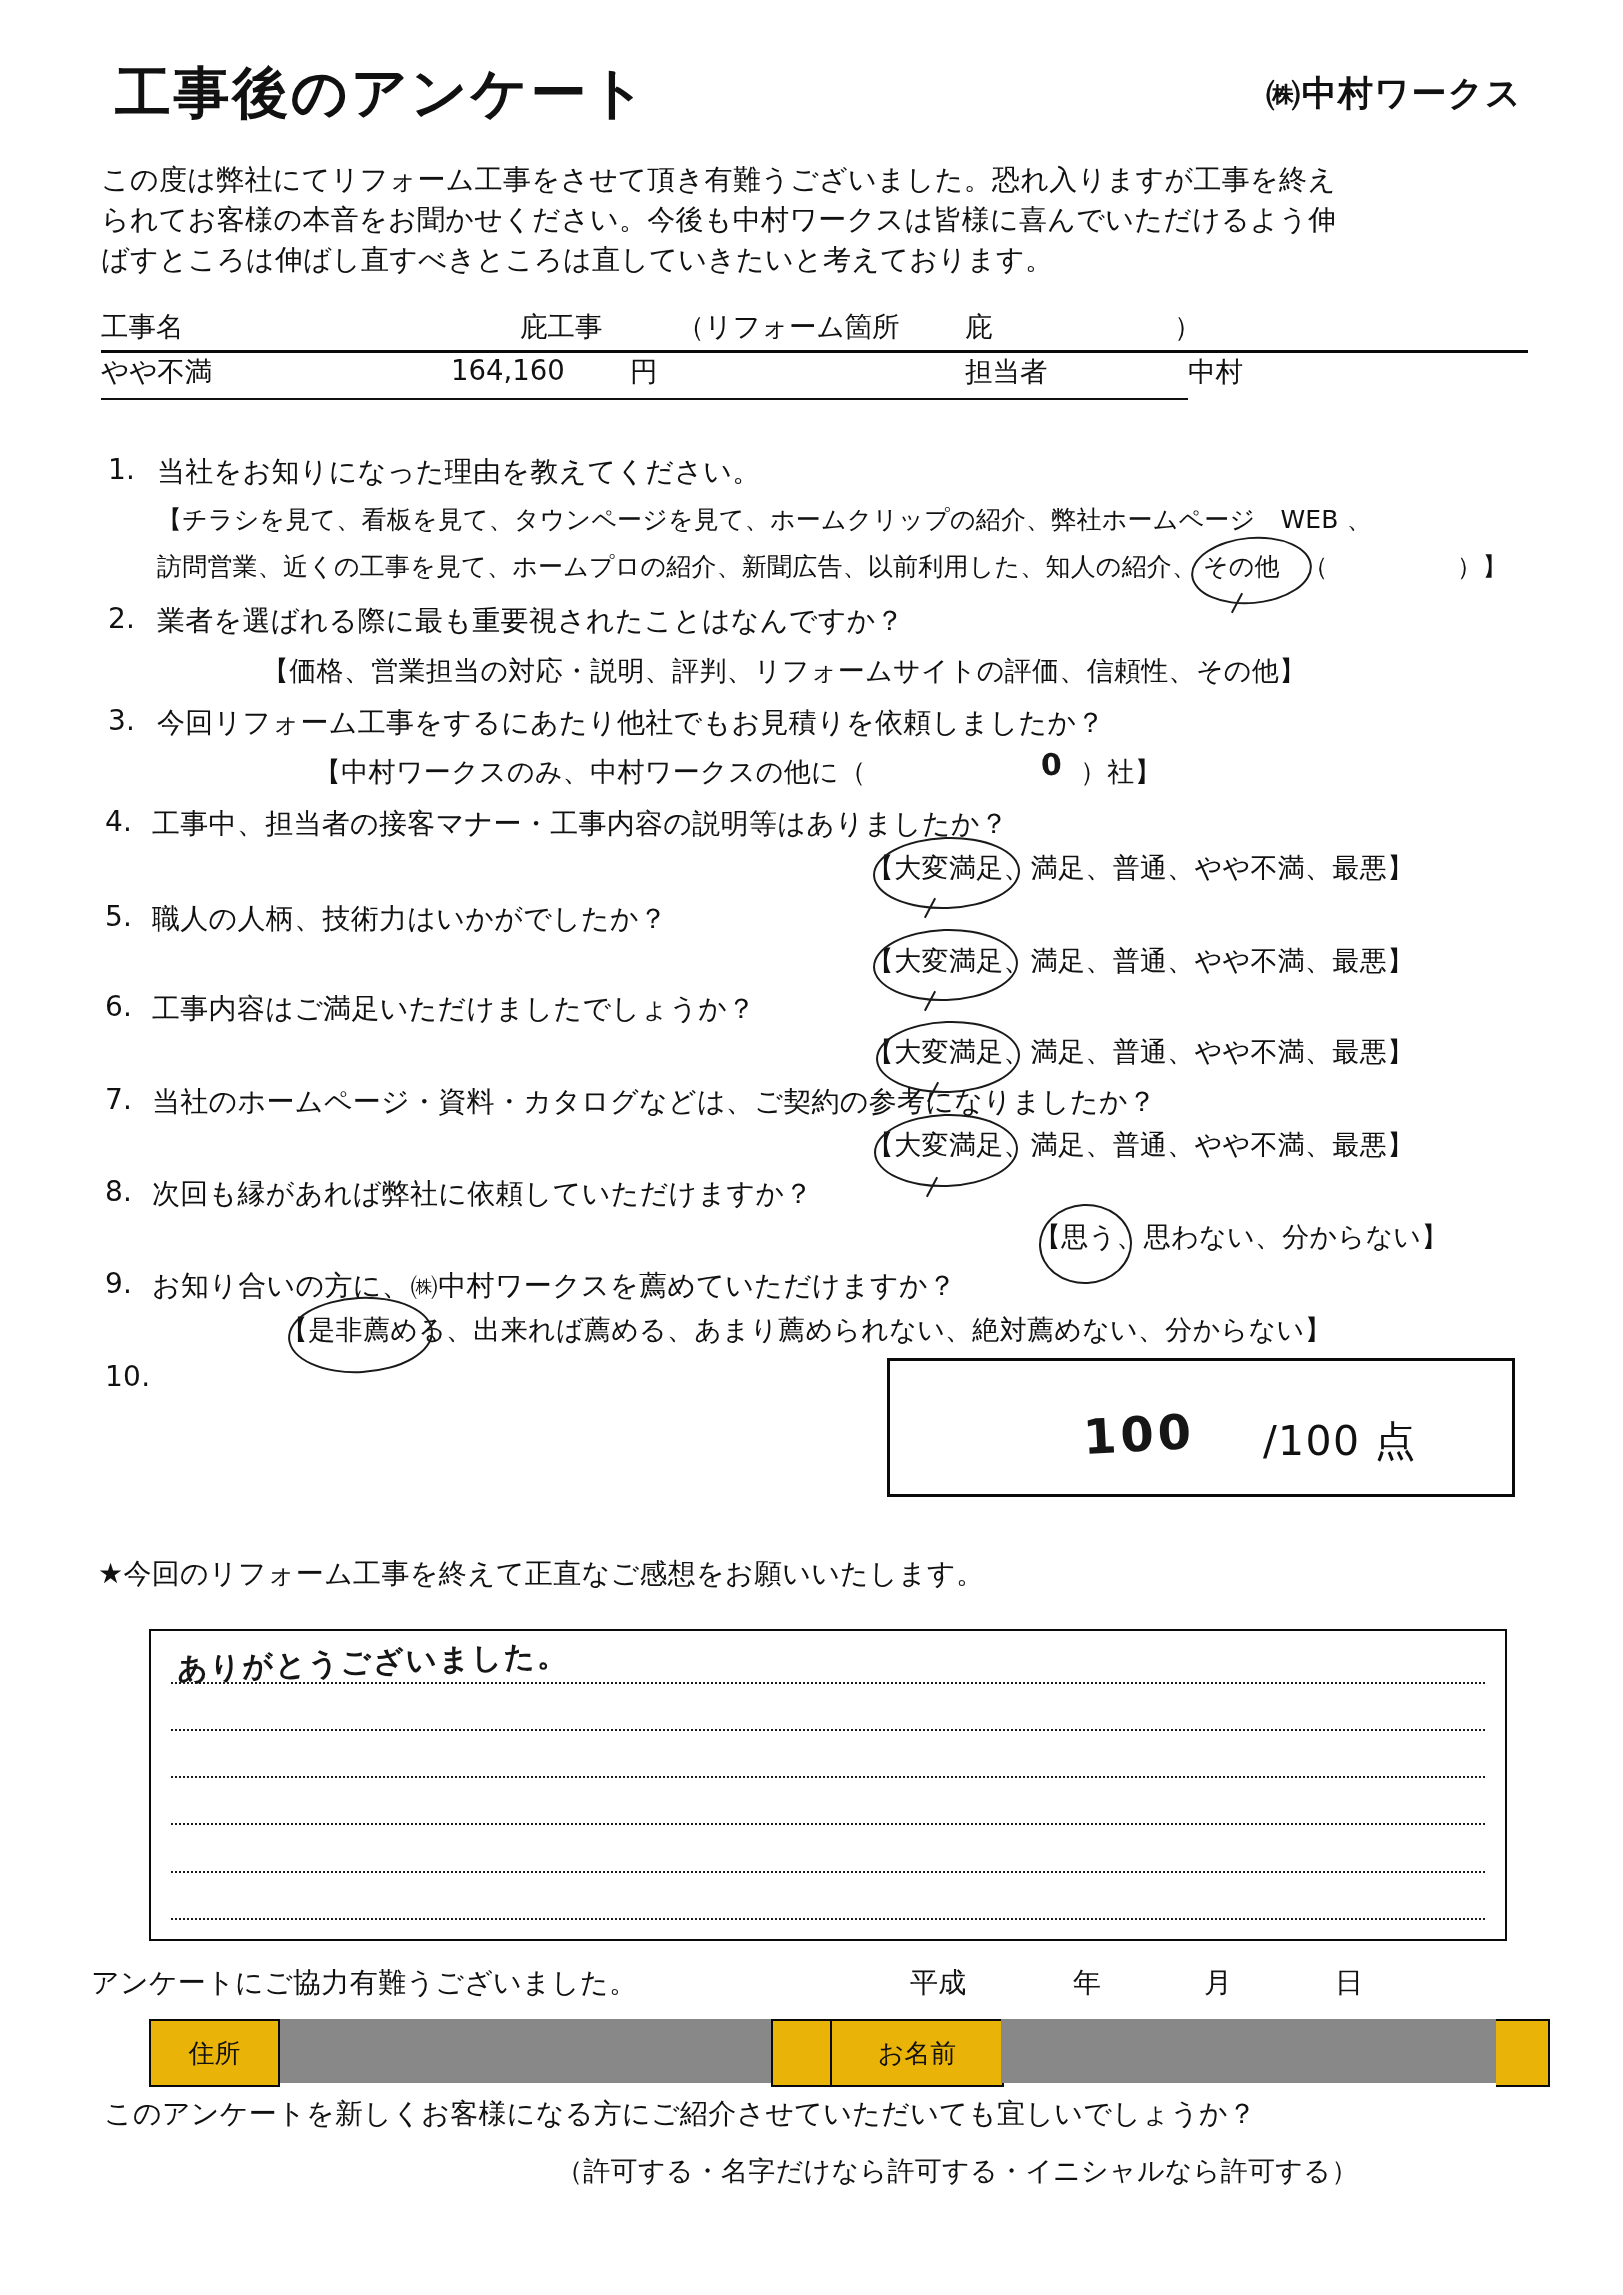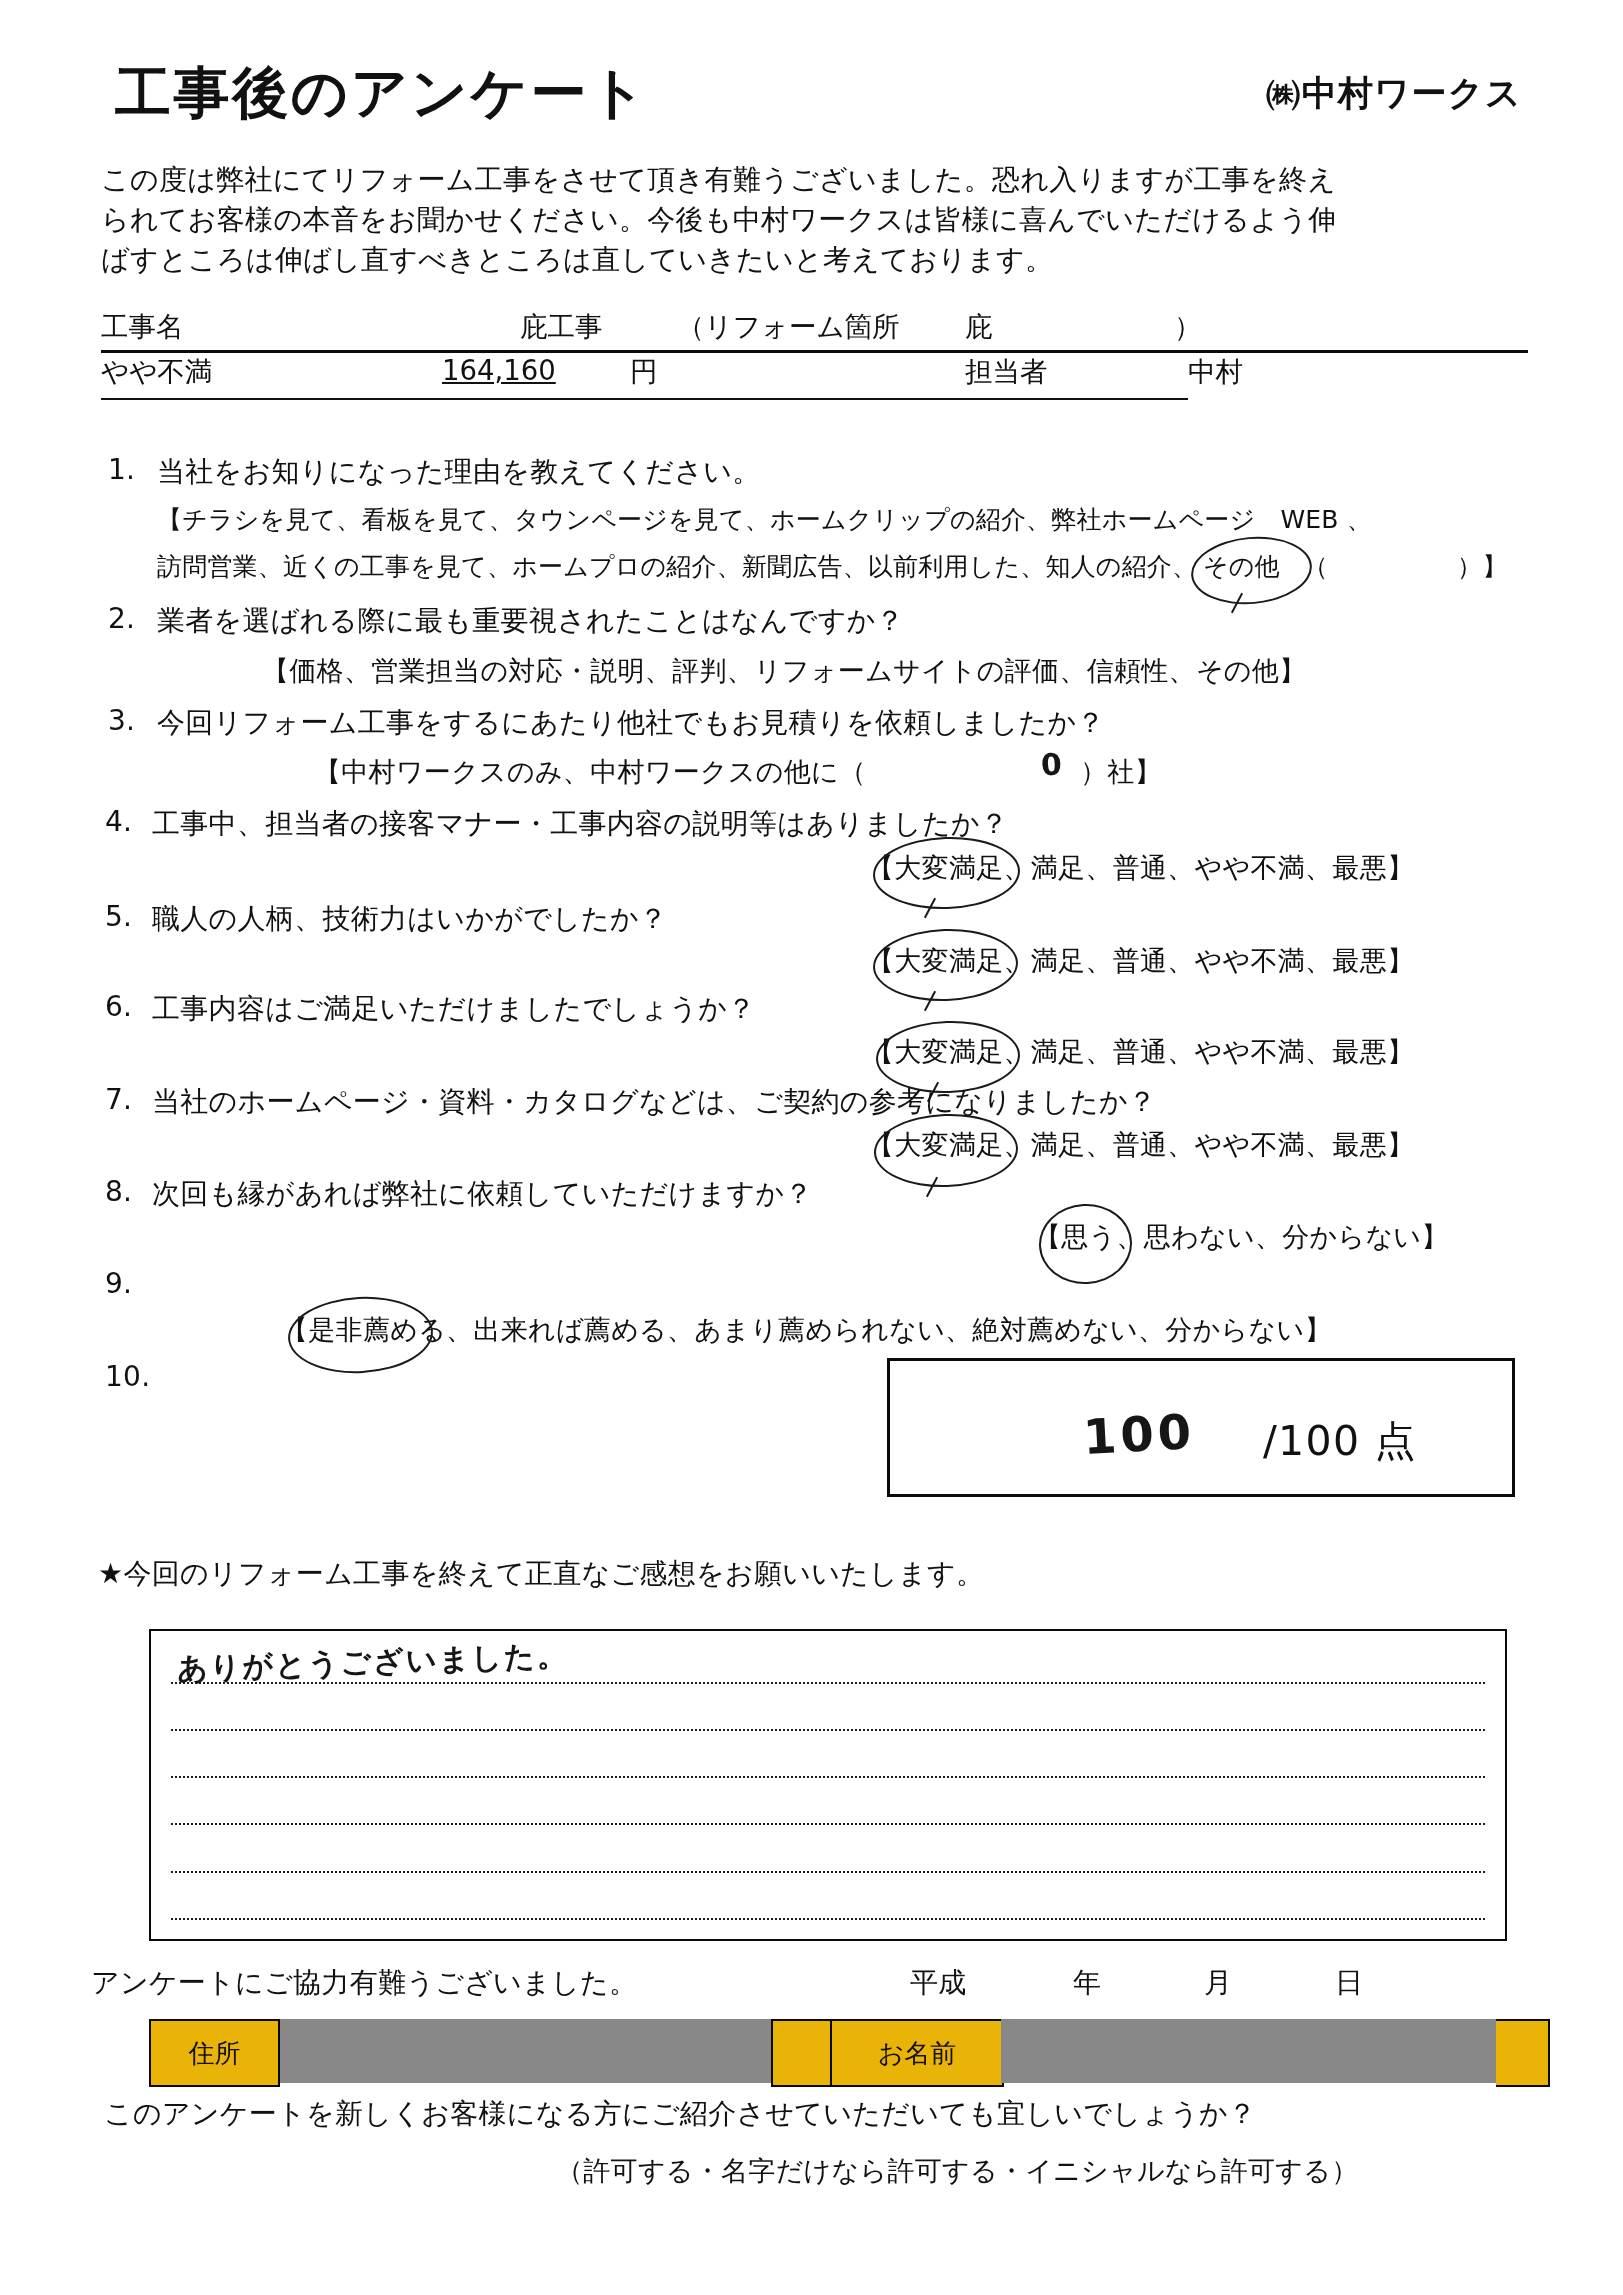--- a/index.html
+++ b/index.html
@@ -103,21 +103,21 @@
     <div class="prow">
       <span class="lbl">工事名</span>
       <span class="v1">庇工事</span>
       <span class="v2">（リフォーム箇所</span>
       <span class="v3">庇</span>
       <span class="v4">）</span>
       <div class="rule-heavy"></div>
     </div>
     <div class="prow" style="height:47px;">
       <span class="lbl">やや不満</span>
-      <span style="position:absolute;left:341px;top:1.3px;text-decoration:underline;">164,160</span>
+      <span style="position:absolute;left:350px;top:1.3px;">164,160</span>
       <span style="position:absolute;left:529px;top:1.3px;">円</span>
       <span class="v3">担当者</span>
       <span style="position:absolute;left:1087px;top:1.3px;">中村</span>
       <div class="rule-light"></div>
     </div>
   </div>
 
   <div class="q" style="left:108px;top:453px;">1.</div>
   <div class="q" style="left:157px;top:453px;">当社をお知りになった理由を教えてください。</div>
   <div class="qsub" style="left:157px;top:503px;">【チラシを見て、看板を見て、タウンページを見て、ホームクリップの紹介、弊社ホームページ　WEB 、</div>
@@ -163,20 +163,21 @@
   <div class="opts" style="left:867px;top:1127px;">【大変満足、満足、普通、やや不満、最悪】</div>
   <div class="circle-mark" style="left:874px;top:1114px;width:140px;height:69px;transform:rotate(-2deg);"></div>
   <div class="tail" style="left:931px;top:1176px;"></div>
 
   <div class="q" style="left:105px;top:1175px;">8.</div>
   <div class="q" style="left:152px;top:1175px;">次回も縁があれば弊社に依頼していただけますか？</div>
   <div class="opts" style="left:1034px;top:1219px;">【思う、思わない、分からない】</div>
   <div class="circle-mark" style="left:1039px;top:1204px;width:89px;height:76px;transform:rotate(-3deg);"></div>
 
   <div class="q" style="left:105px;top:1267px;">9.</div>
+  <div class="q" style="left:152px;top:1267px;">お知り合いの方に、㈱中村ワークスを薦めていただけますか？</div>
   <div class="opts" style="left:281px;top:1312px;">【是非薦める、出来れば薦める、あまり薦められない、絶対薦めない、分からない】</div>
   <div class="circle-mark" style="left:288px;top:1297px;width:141px;height:72px;transform:rotate(-3deg);"></div>
 
   <div class="q" style="left:105px;top:1360px;">10.</div>
 
   <div class="scorebox" style="left:887px;top:1358px;width:622px;height:133px;"></div>
   <div class="scoreval" style="left:1083px;top:1406px;">
     <span class="hw">100</span>
   </div>
   <div class="scoreunit" style="left:1263px;top:1414px;">/100 点</div>

